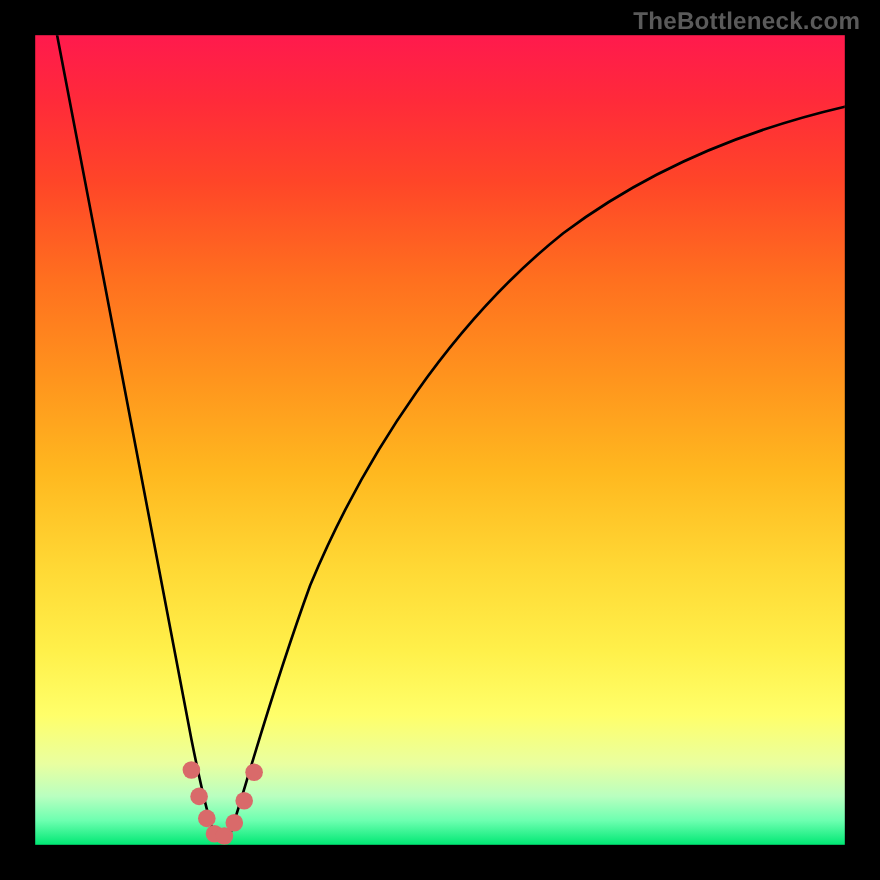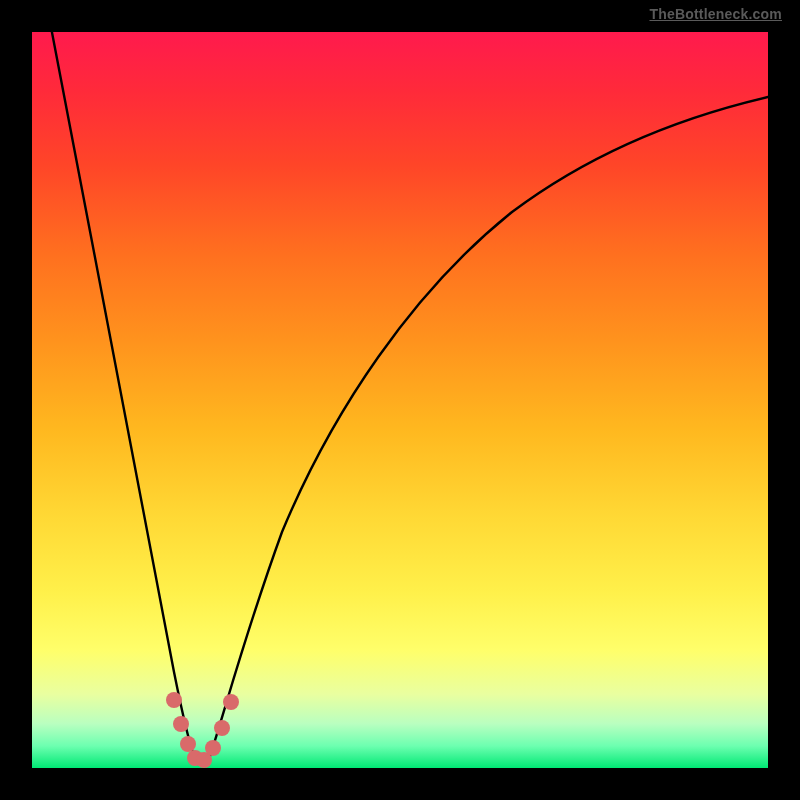--- a/index.html
+++ b/index.html
@@ -29,25 +29,24 @@
       #e9ffa0 90%,
       #b9ffc0 94%,
       #6dffb0 97%,
       #00e874 100%);
   }
   .watermark {
     position: absolute;
     top: 6px;
     right: 18px;
     font-family: Arial, Helvetica, sans-serif;
-    font-size: 14px;
+    font-size: 22px;
     font-weight: 600;
     color: #5a5a5a;
     letter-spacing: 0.2px;
-    text-decoration: underline;
   }
   svg.curve {
     position: absolute;
     left: 0; top: 0;
     width: 736px;
     height: 736px;
   }
 </style>
 </head>
 <body>

